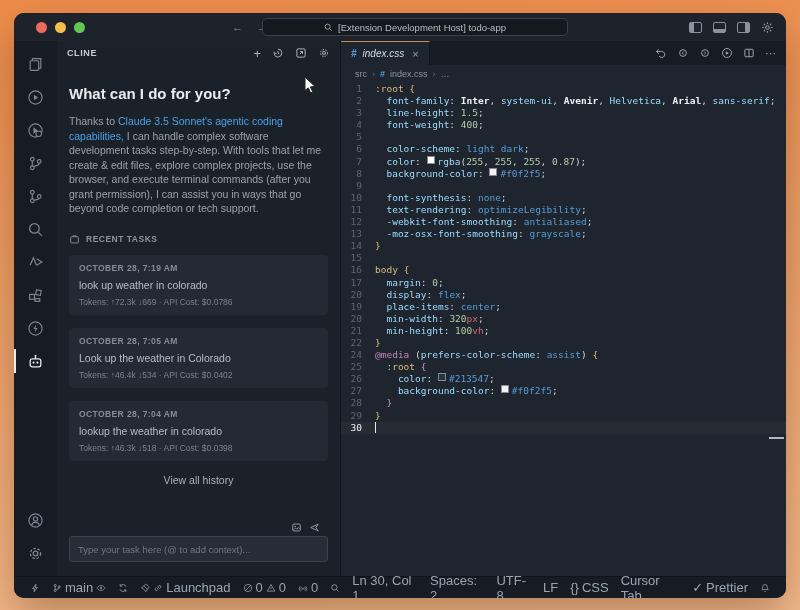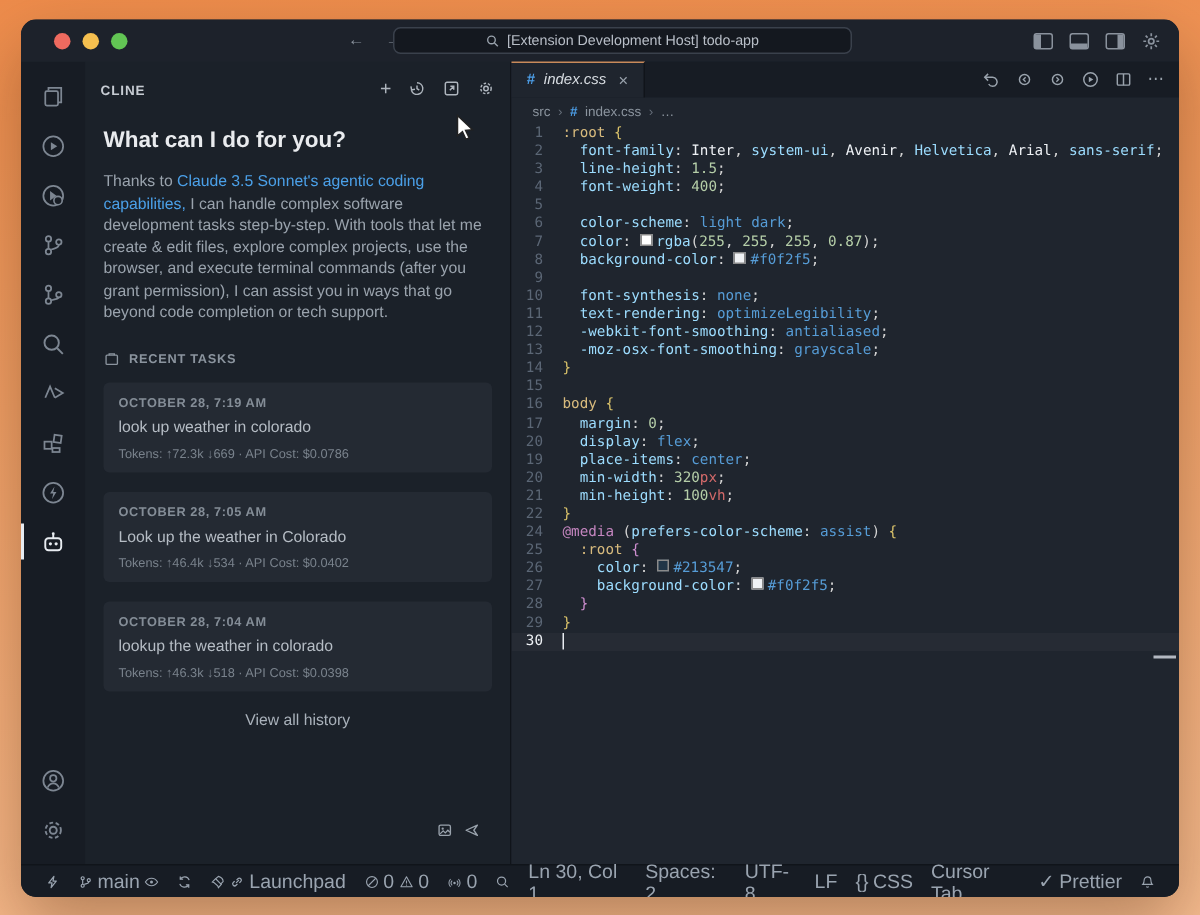--- a/index.html
+++ b/index.html
@@ -34,21 +34,21 @@
   
   .main{flex:1; display:flex; min-height:0;}
   .activitybar{width:43px; background:#171c24; display:flex; flex-direction:column; align-items:center; padding-top:8px; gap:3px;}
   .ab-item{width:43px;height:30px;display:flex;align-items:center;justify-content:center;color:#7d8692;position:relative;}
   .ab-item.active{color:#e8ecf1;}
   .ab-item.active::before{content:"";position:absolute;left:0;top:3px;bottom:3px;width:2px;background:#e8ecf1;}
   .ab-spacer{flex:1;}
   .ab-item svg{display:block;}
   
   .sidebar{width:284px; background:#1b2129; border-right:1px solid #10141a; display:flex; flex-direction:column; min-height:0;}
-  .s-header{height:24px; display:flex; align-items:flex-end; padding:0 10px; flex:0 0 auto;}
+  .s-header{height:24px; display:flex; align-items:center; padding:0 10px; flex:0 0 auto;}
   .s-title{font-size:9px; font-weight:700; letter-spacing:.6px; color:#c7ccd3;}
   .s-header-icons{margin-left:auto; display:flex; gap:11px; color:#aeb5bd; align-items:center;}
   .s-body{flex:1; overflow:hidden; padding:12px 12px 0 12px;}
   .s-heading{font-size:15px; font-weight:700; color:#e9ebee; margin:8px 0 12px 0;}
   .s-para{font-size:10.5px; line-height:14.5px; color:#9aa3ad;}
   .s-link{color:#4ba0e8; text-decoration:none;}
   .s-recent{display:flex; align-items:center; gap:6px; margin:18px 0 10px 0; color:#8b949e; font-size:8.5px; font-weight:700; letter-spacing:.5px;}
   .task-card{background:#242a33; border-radius:4px; padding:8px 10px; margin-bottom:13px; cursor:pointer;}
   .task-date{font-size:8.5px; font-weight:700; letter-spacing:.4px; color:#848d97; margin-bottom:6px;}
   .task-text{font-size:10.5px; color:#b6bdc5; margin-bottom:6px;}
@@ -79,21 +79,21 @@
   .breadcrumb .sep{color:#646d78;}
   .breadcrumb .hash{color:#4d9fe8; font-weight:700;}
   .code{flex:1; font-family:"DejaVu Sans Mono","Liberation Mono",monospace; font-size:9.5px; overflow:hidden; position:relative;}
   .code-line{display:flex; height:12.1px; line-height:12.1px; white-space:pre;}
   .gutter{width:34px; flex:0 0 auto; text-align:right; padding-right:13px; color:#5b6675;}
   .code-line.current .gutter{color:#eef1f5;}
   .code-line.current{background:rgba(255,255,255,0.03);}
   .caret{display:inline-block; width:1px; height:11px; background:#e8ecf1; vertical-align:middle;}
   .tk-d{color:#d4d4d4}.tk-p{color:#9cdcfe}.tk-v{color:#569cd6}.tk-n{color:#b5cea8}
   .tk-u{color:#d16969}.tk-s{color:#d7ba7d}.tk-a{color:#c586c0}
-  .tk-f{color:#eef1f5;font-weight:400}.tk-h{color:#569cd6}.tk-fn{color:#9cdcfe}
+  .tk-f{color:#eef1f5;font-weight:700}.tk-h{color:#569cd6}.tk-fn{color:#9cdcfe}
   .tk-b1{color:#d9c26a}.tk-b2{color:#cf8fd0}
   .swatch{display:inline-block;width:8px;height:8px;margin-right:3px;border:1px solid #8a8a8a;}
   .swatch.dark{background:#213547;}
   .hscroll-dash{position:absolute; right:2px; width:15px; height:2px; background:#c3c9d1; opacity:.9;}
   
   .statusbar{height:22px; background:#171c24; border-top:1px solid #10141a; display:flex; align-items:center; padding:0 10px; flex:0 0 auto; color:#9aa4b0; font-size:13px;}
   .sb-item{display:flex; align-items:center; gap:3px; padding:0 6px; height:100%; cursor:pointer;}
   .sb-right{margin-left:auto; display:flex; align-items:center; height:100%;}
   .sb-item svg{display:block;}
   
@@ -262,20 +262,21 @@
           <div class="task-meta">Tokens: ↑46.4k ↓534 · API Cost: $0.0402</div>
         </div>
         <div class="task-card">
           <div class="task-date">OCTOBER 28, 7:04 AM</div>
           <div class="task-text">lookup the weather in colorado</div>
           <div class="task-meta">Tokens: ↑46.3k ↓518 · API Cost: $0.0398</div>
         </div>
         <div class="view-all">View all history</div>
       </div>
       <div class="s-input-wrap">
+        <input class="s-input" type="text" placeholder="Type your task here (@ to add context)..." style="">
         <div class="input-icons">
           <svg width="11" height="11" viewBox="0 0 16 16">
               <rect x="2.5" y="3" width="11" height="10" rx="1.5" fill="none" stroke="#9aa3ad" stroke-width="1.3"></rect>
               <circle cx="6" cy="6.5" r="1.1" fill="#9aa3ad"></circle>
               <path d="M3.5 11.5l3-3 2 2 2.5-2.5 2 2" fill="none" stroke="#9aa3ad" stroke-width="1.2"></path>
             </svg>
           <svg width="11" height="11" viewBox="0 0 16 16">
               <path d="M2.5 8l11-5-3.5 5 3.5 5z" fill="none" stroke="#9aa3ad" stroke-width="1.3" stroke-linejoin="round"></path>
             </svg>
         </div>

